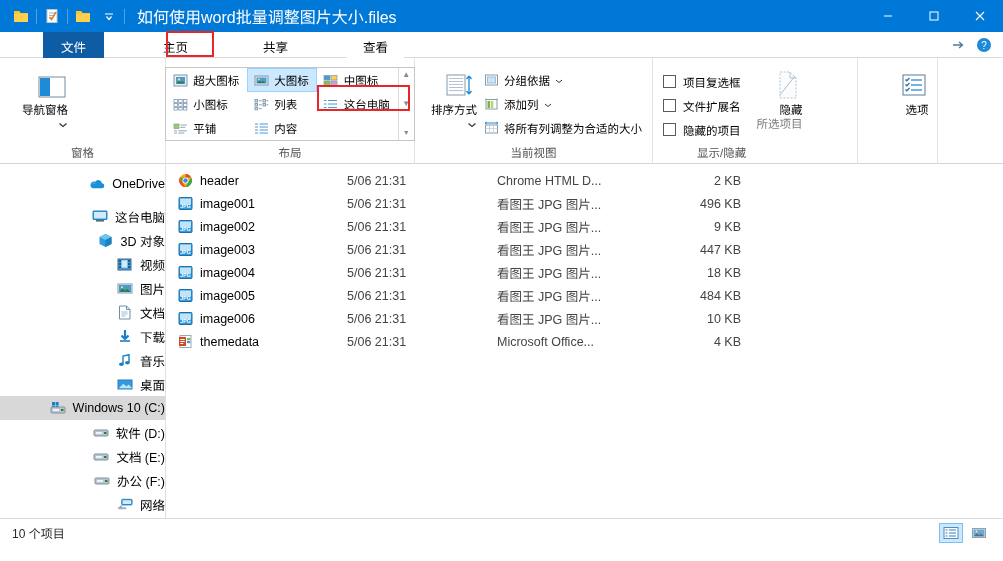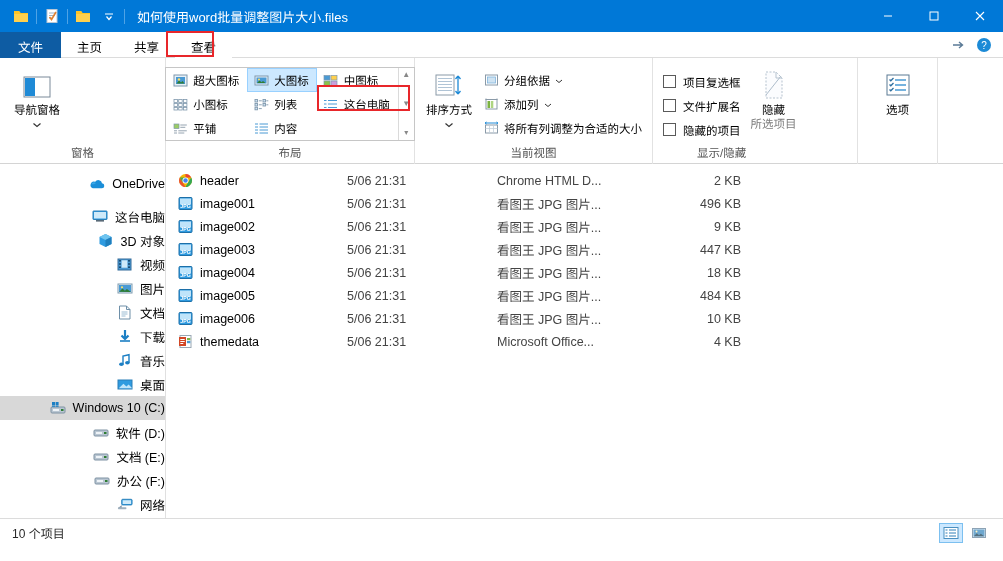--- a/index.html
+++ b/index.html
@@ -20,38 +20,38 @@
     background: #0078d7;
     display: flex; align-items: center;
   }
   .qat { display: flex; align-items: center; padding-left: 8px; gap: 0px; }
   .qat-btn {
     width: 26px; height: 26px;
     display: flex; align-items: center; justify-content: center;
   }
   .qat-sep { width: 1px; height: 15px; background: #4ea3e6; margin: 0 2px; }
   .title-text {
-    color: #fff; font-size: 13px; margin-left: 10px;
+    color: #fff; font-size: 16px; margin-left: 10px;
     white-space: nowrap; letter-spacing: 0px;
   }
   .wincontrols { position: absolute; right: 0; top: 0; display: flex; height: 32px; }
   .wc { width: 46px; height: 32px; display: flex; align-items: center; justify-content: center; }
   .wc svg { display: block; }
 
   
   .tabstrip {
     position: absolute; left: 0; top: 32px; width: 1003px; height: 26px;
     background: #fff;
     display: flex; align-items: stretch;
     border-bottom: 1px solid #dcdcdc;
   }
   .tab {
     display: flex; align-items: center; justify-content: center;
     padding: 0 16px; font-size: 12.5px; color: #000; height: 29px;
-    position: relative; white-space: nowrap;
+    position: relative; white-space: nowrap; margin-left: 43px;
   }
   .tab.file { background: #0e5ca3; color: #fff; padding: 0 18px; }
   .tab.active { background: #fff; }
   .tabstrip-right {
     margin-left: auto; display: flex; align-items: center; gap: 8px; padding-right: 10px;
   }
   .tb-icon { width: 18px; height: 18px; display: flex; align-items: center; justify-content: center; }
 
   
   .annot-tab {
@@ -71,21 +71,21 @@
     border-right: 1px solid #e2e2e2;
   }
   .rgroup-body { flex: 1; display: flex; align-items: flex-start; padding: 5px 6px 0 6px; }
   .rgroup-label {
     height: 18px; line-height: 14px; text-align: center;
     font-size: 11.5px; color: #555; padding-bottom: 4px;
   }
 
   
   .bigbtn {
-    display: flex; flex-direction: column; align-items: center;
+    display: flex; flex-direction: column; align-items: flex-end;
     width: 62px; padding-top: 4px;
   }
   .bigbtn .ic { height: 34px; display: flex; align-items: flex-end; justify-content: center; }
   .bigbtn .lb { font-size: 11.5px; text-align: center; line-height: 13px; margin-top: 3px; color: #000; }
   .bigbtn .caret { margin-top: 0px; }
 
   
   .smallcol { display: flex; flex-direction: column; gap: 2px; padding-top: 6px; }
   .smallbtn {
     display: flex; align-items: center; gap: 5px;

